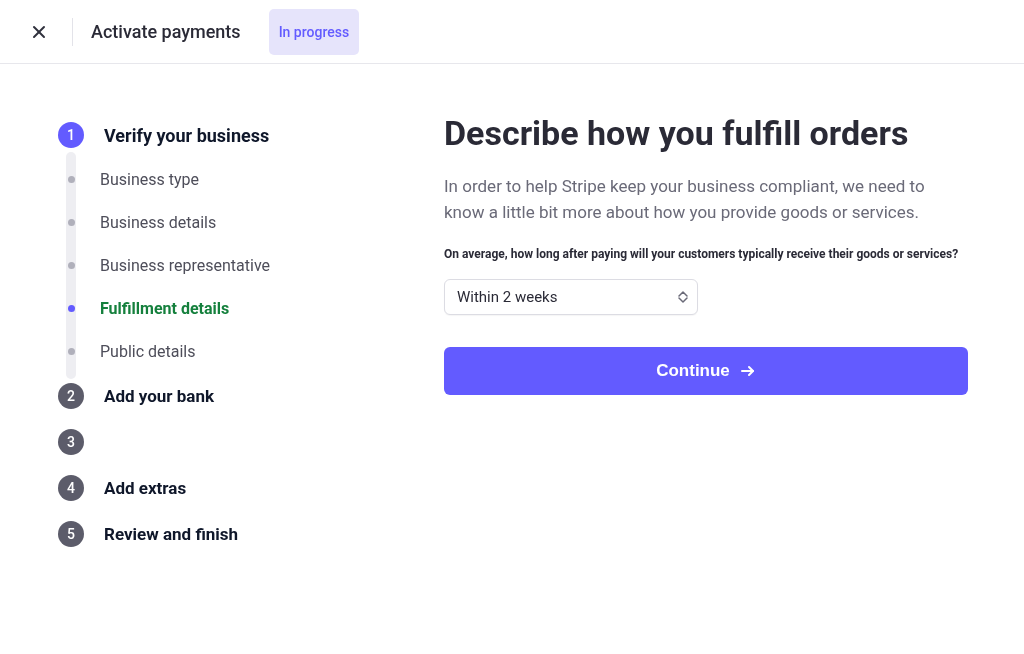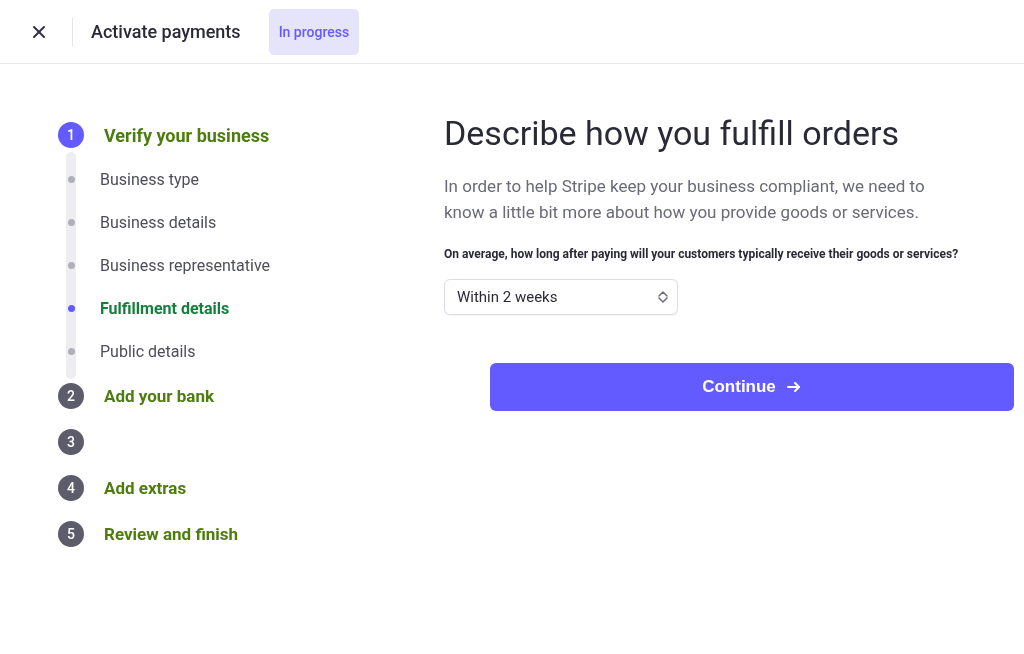--- a/index.html
+++ b/index.html
@@ -77,21 +77,21 @@
     font-weight: 500;
     background: #5c5c6a;
     color: #ffffff;
   }
   .step-number.active {
     background: #635bff;
   }
   .step-label {
     font-size: 17px;
     font-weight: 700;
-    color: #4d7c0f;
+    color: #0f172a;
   }
   .step.top .step-label { font-size: 18px; }
 
   .substeps {
     position: relative;
     margin-left: 0px;
   }
   .track {
     position: absolute;
     left: 10px;
@@ -130,42 +130,42 @@
     font-weight: 700;
   }
 
   
   .main {
     flex: 1;
     max-width: 560px;
   }
   .main h1 {
     font-size: 34px;
-    font-weight: 400;
+    font-weight: 700;
     color: #2a2a36;
     line-height: 1.25;
     margin-bottom: 18px;
   }
   .lead {
     font-size: 17px;
     color: #6a6a78;
     line-height: 1.55;
     margin-bottom: 20px;
   }
   .field-label {
     font-size: 12px;
     font-weight: 700;
     color: #2a2a36;
     line-height: 1.5;
     margin-bottom: 16px;
   }
   .select-wrap {
     position: relative;
-    width: 234px;
-    margin-bottom: 48px;
+    width: 254px;
+    margin-bottom: 32px;
   }
   .select-box {
     width: 100%;
     border: 1px solid #dcdce3;
     border-radius: 6px;
     box-shadow: 0 1px 1px rgba(0,0,0,0.04);
     background: #ffffff;
     padding: 8px 32px 8px 12px;
     font-size: 15px;
     color: #2a2a36;
@@ -191,21 +191,20 @@
     border: none;
     border-radius: 6px;
     padding: 14px 0;
     font-size: 17px;
     font-weight: 600;
     display: flex;
     align-items: center;
     justify-content: center;
     gap: 10px;
     cursor: pointer;
-    margin-left: 46px;
   }
   .continue-btn svg { width: 16px; height: 16px; }
 </style>
 </head>
 <body>
 
 <div class="header">
   <div class="close-btn">
     <svg viewBox="0 0 16 16" fill="none" stroke="currentColor" stroke-width="2" stroke-linecap="round">
       <line x1="3" y1="3" x2="13" y2="13"></line>

